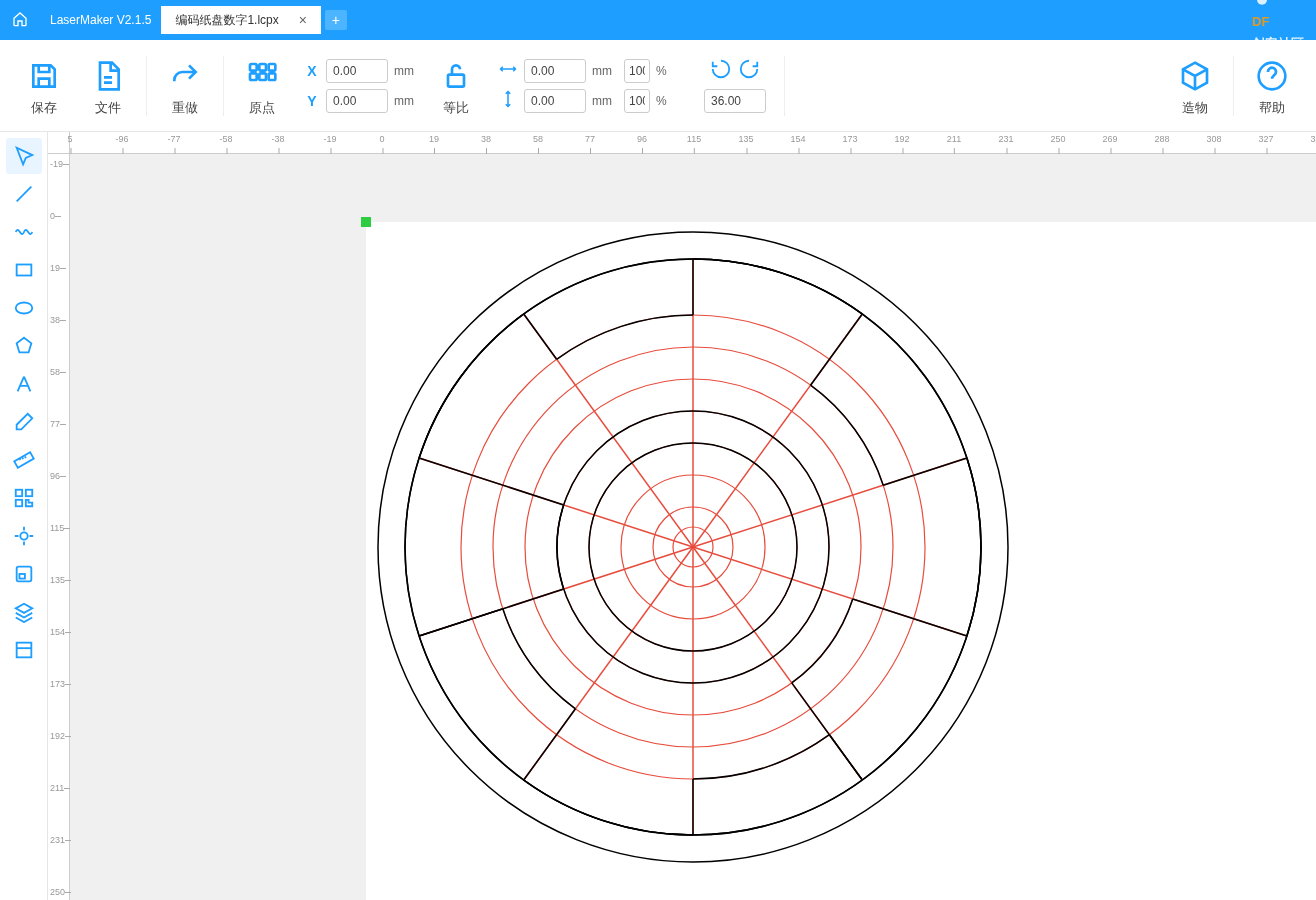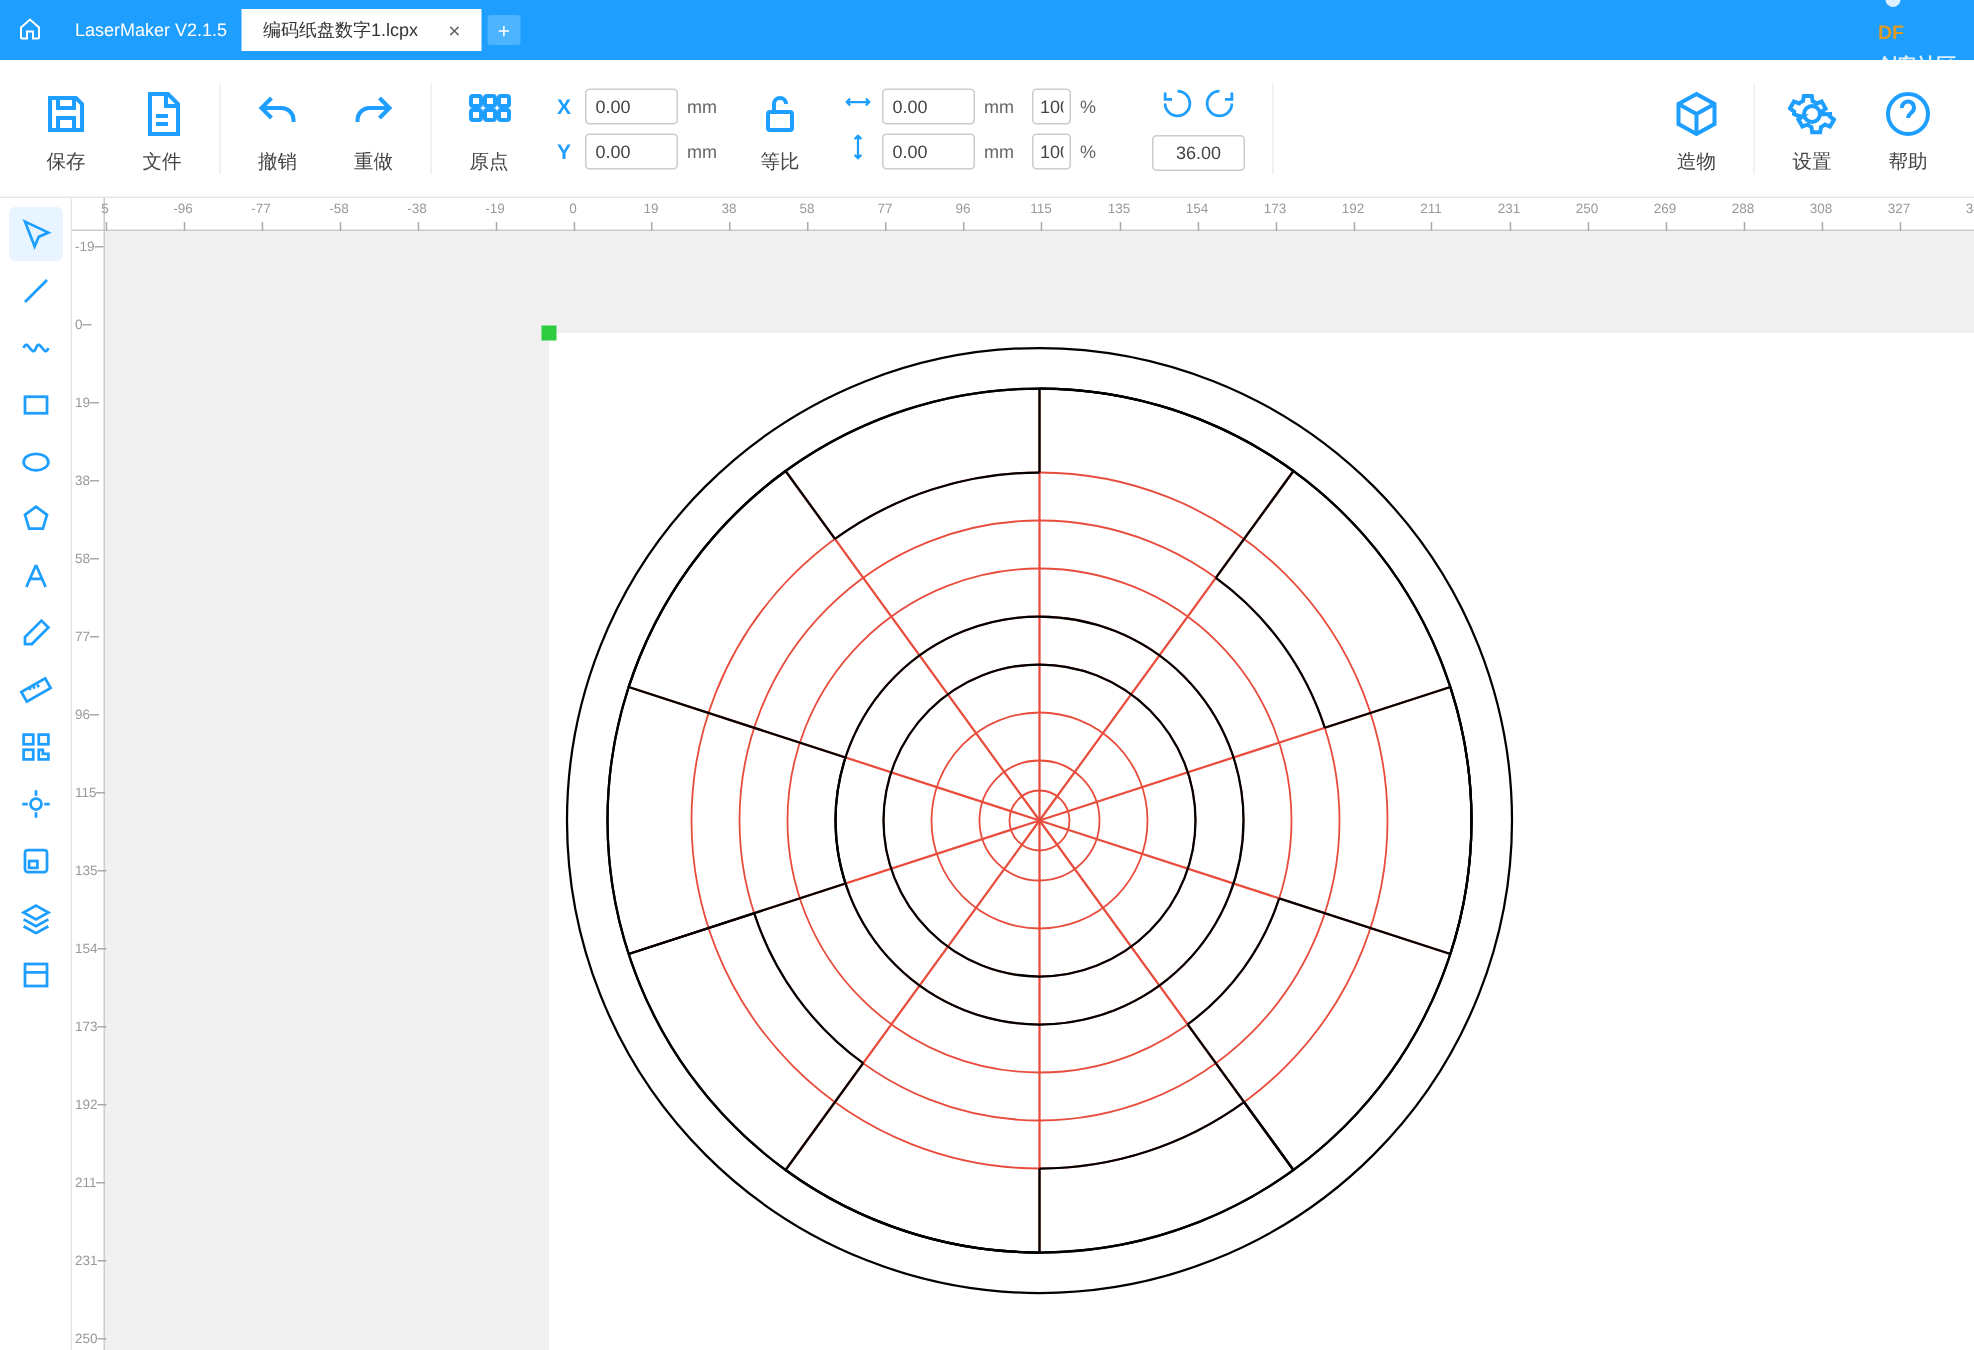--- a/index.html
+++ b/index.html
@@ -32,21 +32,21 @@
 
 .size-group { display: flex; flex-direction: column; gap: 6px; padding: 0 10px; }
 .size-row { display: flex; align-items: center; gap: 6px; }
 .size-row .ico { color: #1e9fff; width: 20px; text-align: center; }
 .size-row input { width: 62px; height: 24px; border: 1px solid #ccc; border-radius: 3px; padding: 0 6px; font-size: 12px; color: #444; }
 .size-row .unit { font-size: 12px; color: #666; width: 26px; }
 .size-row .pct { width: 26px; height: 24px; border: 1px solid #ccc; border-radius: 3px; padding: 0 4px; font-size: 12px; color: #444; text-align: center; }
 
 .rot-group { display: flex; flex-direction: column; align-items: center; gap: 4px; padding: 0 12px; }
 .rot-icons { display: flex; gap: 6px; color: #1e9fff; font-size: 20px; }
-.rot-group input { width: 62px; height: 24px; border: 1px solid #ccc; border-radius: 3px; padding: 0 6px; font-size: 12px; color: #444; text-align: center; }
+.rot-group input { width: 62px; height: 24px; border: 1px solid #ccc; border-radius: 3px; padding: 0 6px; font-size: 12px; color: #444; }
 
 
 .main { display: flex; height: calc(900px - 28px - 92px); }
 .sidetools { width: 48px; background: #fff; border-right: 1px solid #e6e6e6; display: flex; flex-direction: column; align-items: center; padding-top: 6px; gap: 2px; }
 .sidetools .tbtn { width: 36px; height: 36px; display: flex; align-items: center; justify-content: center; cursor: pointer; border-radius: 4px; color: #1e9fff; }
 .sidetools .tbtn.active { background: #e8f4ff; }
 .sidetools .tbtn svg { width: 22px; height: 22px; stroke: #1e9fff; fill: none; stroke-width: 2; }
 
 .canvas-wrap { flex: 1; position: relative; background: #f0f0f0; overflow: hidden; }
 .ruler-h { position: absolute; top: 0; left: 22px; right: 0; height: 22px; background: #fff; border-bottom: 1px solid #ccc; }
@@ -105,29 +105,20 @@
     <div class="ico">
         <svg viewBox="0 0 24 24">
           <path d="M6 2h9l5 5v15H6z"></path>
           <path d="M14 2v6h6"></path>
           <path d="M9 13h6M9 17h6"></path>
         </svg>
       </div>
     <div class="lab">文件</div>
   </div>
   <div class="vsep"></div>
-  <div class="toolbtn">
-    <div class="ico">
-        <svg viewBox="0 0 24 24">
-          <path d="M9 14l-5-5 5-5"></path>
-          <path d="M4 9h10a6 6 0 016 6v1"></path>
-        </svg>
-      </div>
-    <div class="lab">撤销</div>
-  </div>
   <div class="toolbtn">
     <div class="ico">
         <svg viewBox="0 0 24 24">
           <path d="M15 14l5-5-5-5"></path>
           <path d="M20 9H10a6 6 0 00-6 6v1"></path>
         </svg>
       </div>
     <div class="lab">重做</div>
   </div>
   <div class="vsep"></div>
@@ -209,28 +200,20 @@
   <div class="toolbtn">
     <div class="ico">
         <svg viewBox="0 0 24 24">
           <path d="M12 2l9 5v10l-9 5-9-5V7z"></path>
           <path d="M3 7l9 5 9-5M12 12v10"></path>
         </svg>
       </div>
     <div class="lab">造物</div>
   </div>
   <div class="vsep"></div>
-  <div class="toolbtn">
-    <div class="ico">
-        <svg viewBox="0 0 24 24" fill="#1e9fff" stroke="none">
-          <path d="M12 8a4 4 0 100 8 4 4 0 000-8zm9 4a7 7 0 01-.1 1.2l2.1 1.6-2 3.5-2.5-1a7 7 0 01-2 1.2l-.4 2.6h-4l-.4-2.6a7 7 0 01-2-1.2l-2.5 1-2-3.5 2.1-1.6A7 7 0 013 12a7 7 0 01.1-1.2L1 9.2l2-3.5 2.5 1a7 7 0 012-1.2L7.9 3h4l.4 2.6a7 7 0 012 1.2l2.5-1 2 3.5-2.1 1.6c.1.4.1.8.1 1.2z"></path>
-        </svg>
-      </div>
-    <div class="lab">设置</div>
-  </div>
   <div class="toolbtn">
     <div class="ico">
         <svg viewBox="0 0 24 24">
           <circle cx="12" cy="12" r="10"></circle>
           <path d="M9 9a3 3 0 115 2c-1 1-2 1.5-2 3M12 18h.01"></path>
         </svg>
       </div>
     <div class="lab">帮助</div>
   </div>
 </div>

